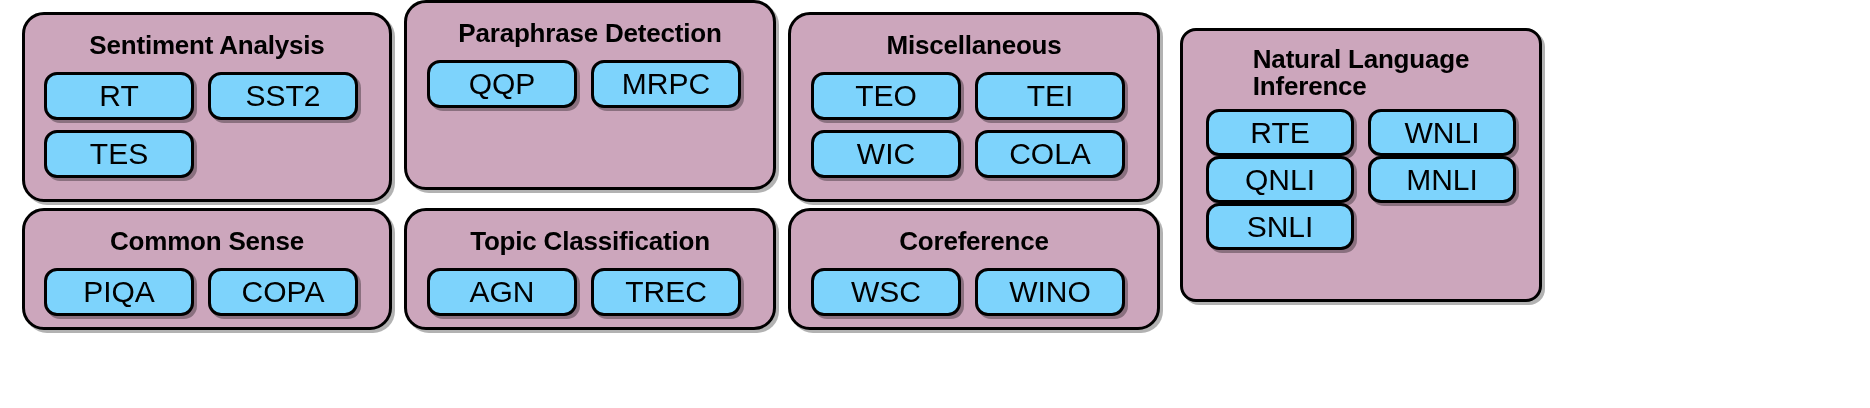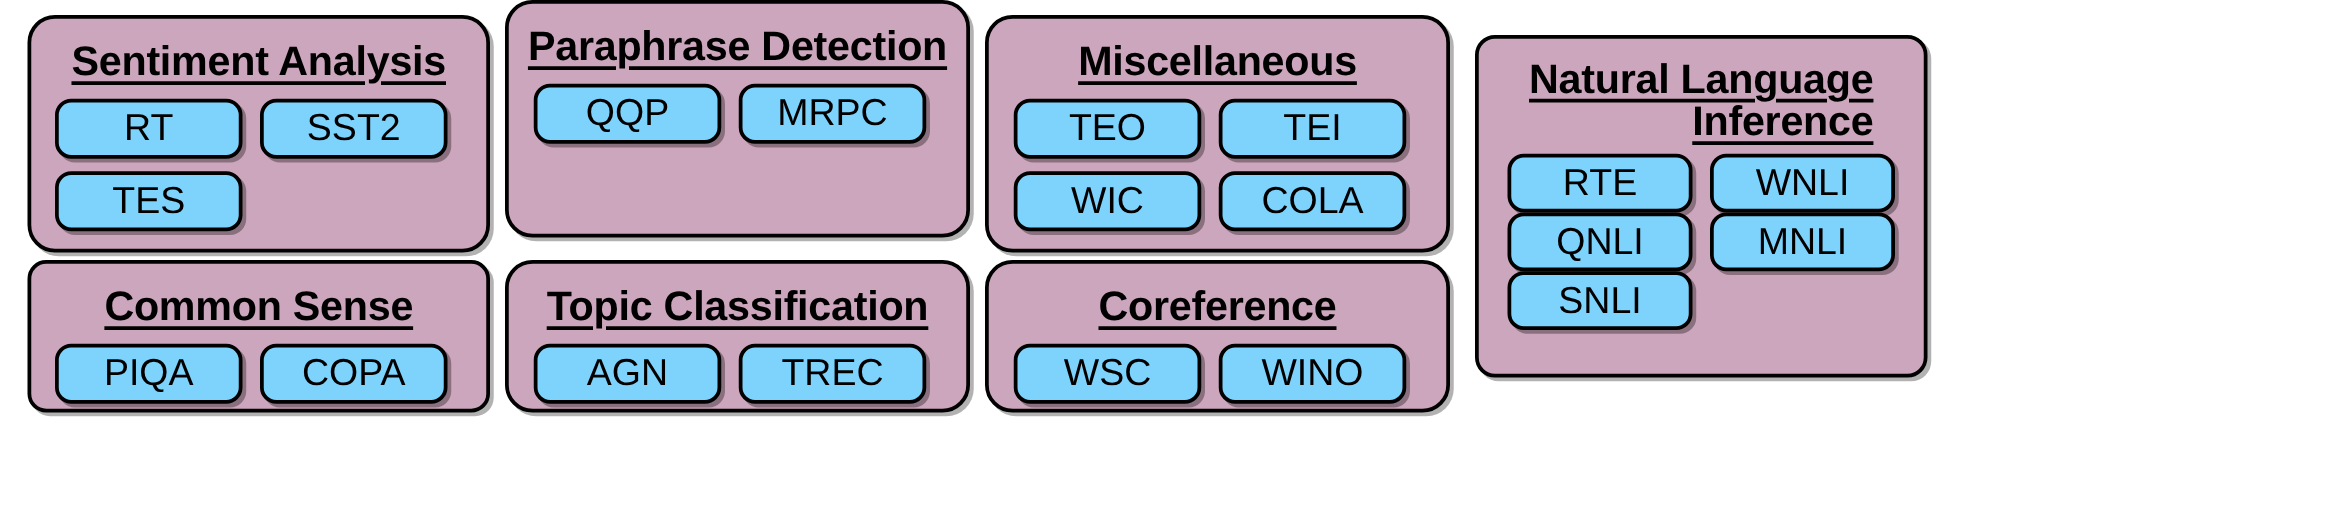--- a/index.html
+++ b/index.html
@@ -28,29 +28,28 @@
     background: #cca6bc;
     border: 3px solid #000000;
     border-radius: 22px;
     box-shadow: 3px 3px 0 rgba(0,0,0,0.30);
     display: flex;
     flex-direction: column;
     align-items: center;
   }
 
   .panel-title {
-    font-size: 33px;
+    font-size: 26px;
     font-weight: bold;
     color: #000000;
-    text-decoration: underline;
     text-decoration-thickness: 3px;
     text-underline-offset: 5px;
     letter-spacing: -0.2px;
     line-height: 1.02;
-    text-align: right;
+    text-align: left;
     white-space: nowrap;
   }
   .panel-title.wrap {
     white-space: normal;
   }
 
   .pill-grid {
     display: flex;
     flex-wrap: wrap;
     justify-content: flex-start;
@@ -68,21 +67,21 @@
     justify-content: center;
     font-size: 30px;
     color: #000000;
     white-space: nowrap;
   }
 
   
   #panel-sentiment-analysis   { left: 22px;   top: 12px;  width: 370px; height: 190px; }
   #panel-paraphrase-detection { left: 404px;  top: 0;  width: 372px; height: 190px; }
   #panel-miscellaneous        { left: 788px;  top: 12px;  width: 372px; height: 190px; }
-  #panel-common-sense         { left: 22px;   top: 208px; width: 370px; height: 122px; border-radius: 15px; }
+  #panel-common-sense         { left: 22px;   top: 208px; width: 370px; height: 122px; }
   #panel-topic-classification { left: 404px;  top: 208px; width: 372px; height: 122px; }
   #panel-coreference          { left: 788px;  top: 208px; width: 372px; height: 122px; }
   #panel-natural-language-inference { left: 1180px; top: 28px; width: 362px; height: 274px; border-radius: 16px; }
 
   .panel .panel-title { margin-top: 17px; }
   #panel-natural-language-inference .panel-title { margin-top: 15px; }
 
   .panel .pill-grid { margin-top: 13px; width: 326px; gap: 10px 14px; }
   #panel-miscellaneous .pill-grid { width: 326px; }
   #panel-natural-language-inference .pill-grid { margin-top: 10px; width: 310px; gap: 0 14px; }

